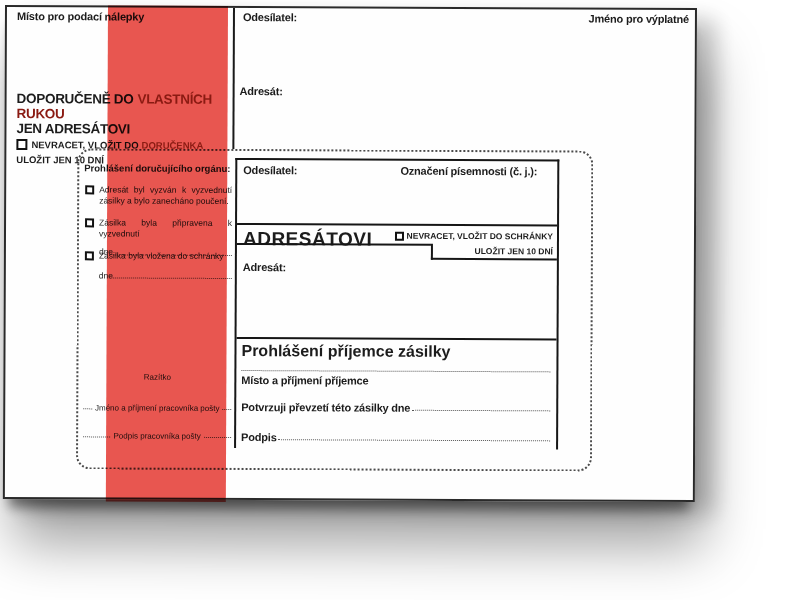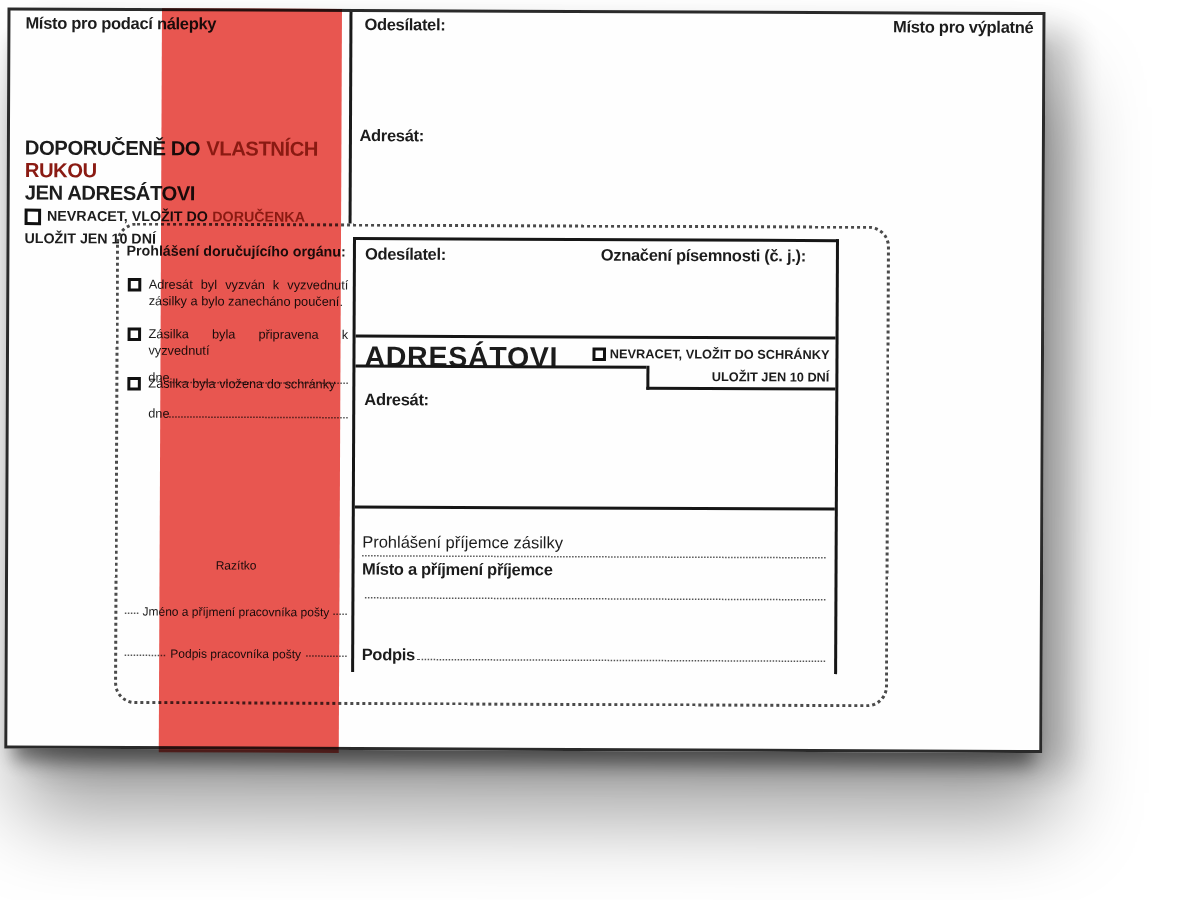--- a/index.html
+++ b/index.html
@@ -71,35 +71,35 @@
   .f-title{position:absolute; left:6px; top:68px; font-size:19px; font-weight:700; letter-spacing:0.5px;}
   .f-cbrow{position:absolute; right:4px; top:70px; display:flex; align-items:center; gap:3px;
            font-size:8.5px; font-weight:700;}
   .f-cb{width:9px; height:9px; border:2px solid #111; background:#fff; flex:none;}
   .f-lineA{position:absolute; left:0; top:83px; width:194px; height:2px; background:#161616;}
   .f-step{position:absolute; left:194px; top:83px; width:2px; height:16px; background:#161616;}
   .f-lineB{position:absolute; left:194px; top:97px; right:0; height:2px; background:#161616;}
   .f-ulozit{position:absolute; right:4px; top:85px; font-size:8.5px; font-weight:700;}
   .f-adresat{position:absolute; left:6px; top:101px;}
   .f-heavy{position:absolute; left:0; right:0; top:177px; height:2px; background:#161616;}
-  .f-h2{position:absolute; left:5px; top:196px; font-size:11px; font-weight:400;}
+  .f-h2{position:absolute; left:5px; top:182px; font-size:16px; font-weight:700;}
   .f-writeline{position:absolute; left:5px; right:6px; top:210px; border-bottom:1.5px dotted #555;}
   .f-jmeno{position:absolute; left:5px; top:214px;}
   .f-flex{position:absolute; left:5px; right:6px; display:flex; align-items:flex-end;}
   .f-flex .dots{transform:translateY(-3px); margin-left:2px;}
 </style>
 </head>
 <body>
 
 <div class="page">
   <div class="env">
 
     <div class="abs lbl" style="left:10px; top:3px;">Místo pro podací nálepky</div>
     <div class="abs lbl" style="left:236px; top:3px;">Odesílatel:</div>
-    <div class="abs lbl" style="right:6px; top:3px;">Místo pro výplatné</div>
+    <div class="abs lbl" style="right:6px; top:3px;">Jméno pro výplatné</div>
     <div class="abs lbl" style="left:233px; top:77px;">Adresát:</div>
     <div class="vline-top"></div>
 
     <div class="regblock">
       <div class="reg-big"><span style="margin-right:4px;">DOPORUČENĚ DO</span><span class="onred">VLASTNÍCH RUKOU</span></div>
       <div class="reg-big">JEN ADRESÁTOVI</div>
       <div class="regcb">
         <span class="cb"></span>
         <span><span style="margin-right:3px;">NEVRACET, VLOŽIT DO</span><span class="onred">DORUČENKA</span></span>
       </div>
@@ -172,20 +172,21 @@
 
       <div class="f-adresat lbl">Adresát:</div>
 
       <div class="f-heavy"></div>
       <div class="f-h2">Prohlášení příjemce zásilky</div>
 
       <div class="f-writeline"></div>
       <div class="f-jmeno lbl">Místo a příjmení příjemce</div>
 
       <div class="f-flex" style="top:241px;">
+        <span class="lbl">Potvrzuji převzetí této zásilky dne</span>
         <span class="dots"></span>
       </div>
 
       <div class="f-flex" style="top:271px;">
         <span class="lbl">Podpis</span>
         <span class="dots"></span>
       </div>
     </div>
 
     <div class="stripe"></div>

